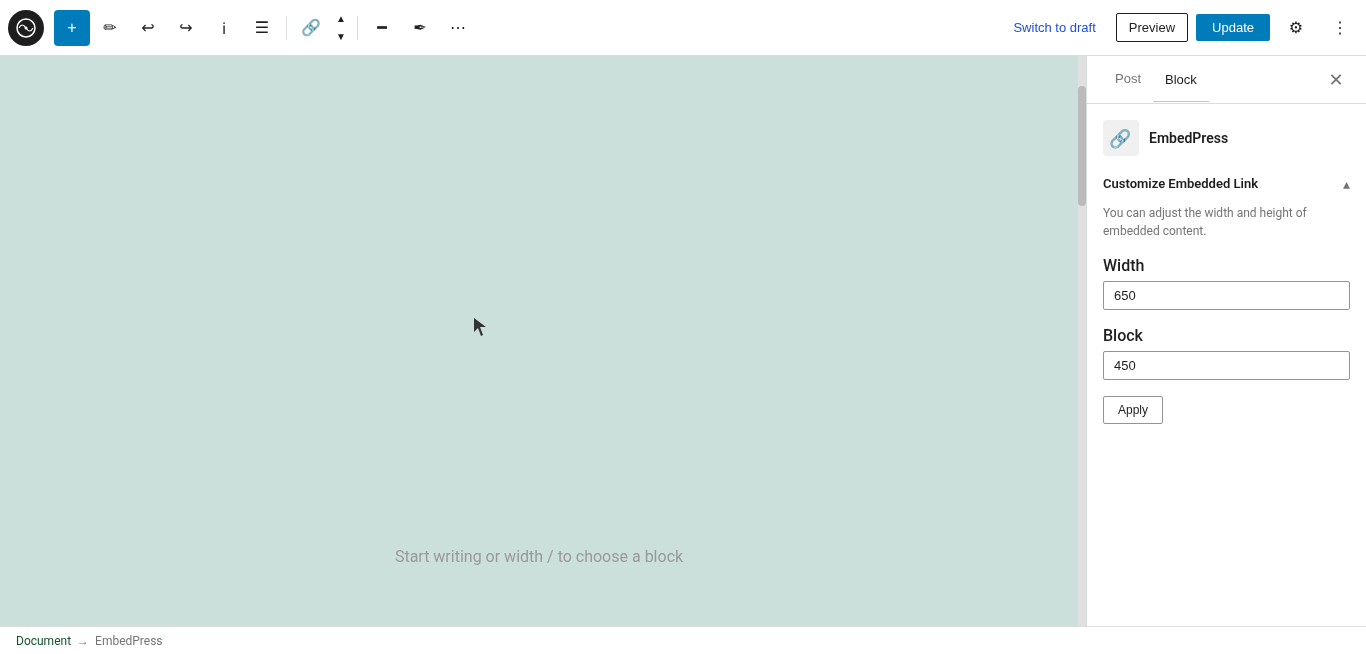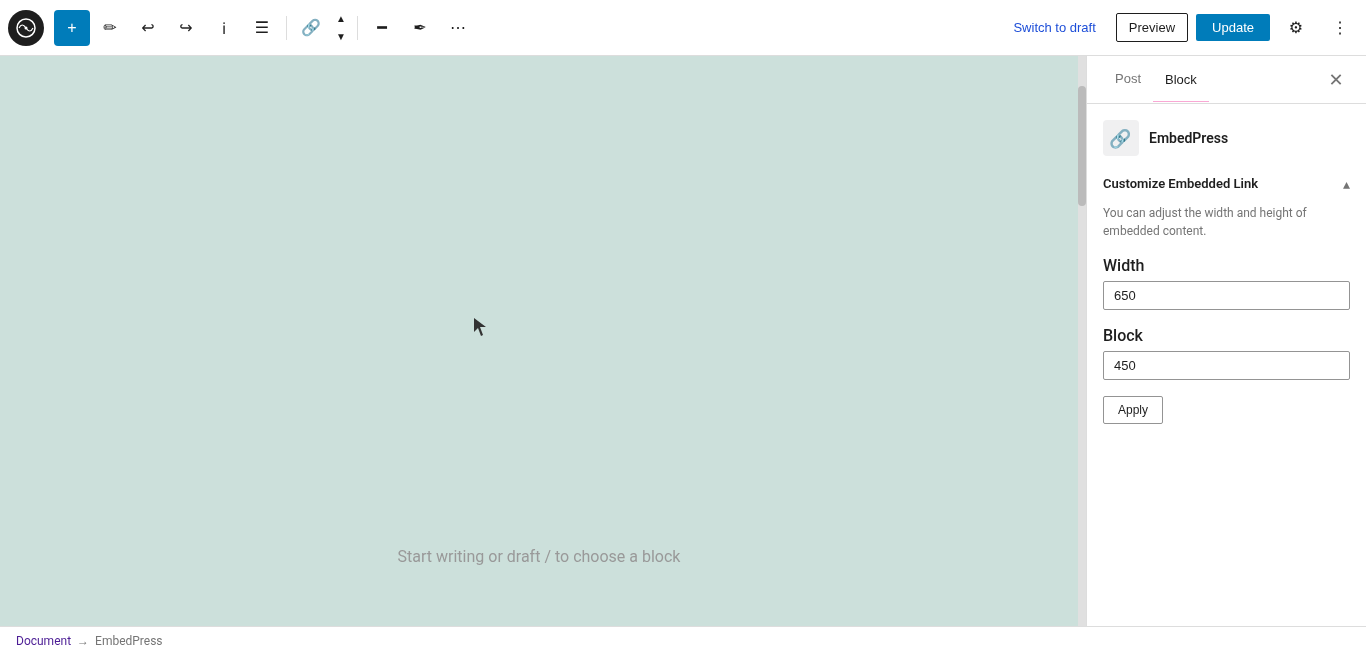--- a/index.html
+++ b/index.html
@@ -299,21 +299,21 @@
       background: #fff;
       border-top: 1px solid #ddd;
       display: flex;
       align-items: center;
       padding: 0 16px;
       font-size: 12px;
       color: #757575;
       flex-shrink: 0;
     }
     .breadcrumb-link {
-      color: #4c1d95;
+      color: #14532d;
       text-decoration: none;
       cursor: pointer;
     }
     .breadcrumb-sep { margin: 0 6px; }
   </style>
 </head>
 <body>
 
 <div class="toolbar">
   <div class="wp-logo">
@@ -390,21 +390,21 @@
 
 <div class="main">
 
   <div class="editor-area">
     <div class="editor-canvas">
 
       <svg class="cursor-indicator" viewBox="0 0 12 18" xmlns="http://www.w3.org/2000/svg">
         <polygon points="0,0 0,14 4,10 7,18 9,17 6,9 12,9" fill="#333"></polygon>
       </svg>
     </div>
-    <div class="editor-placeholder">Start writing or draft / to choose a block</div>
+    <div class="editor-placeholder">Start writing or width / to choose a block</div>
   </div>
 
   <div class="editor-scrollbar">
     <div class="editor-scrollbar-thumb"></div>
   </div>
 
   <div class="sidebar">
 
     <div class="sidebar-header">
       <button class="sidebar-tab">Post</button>

